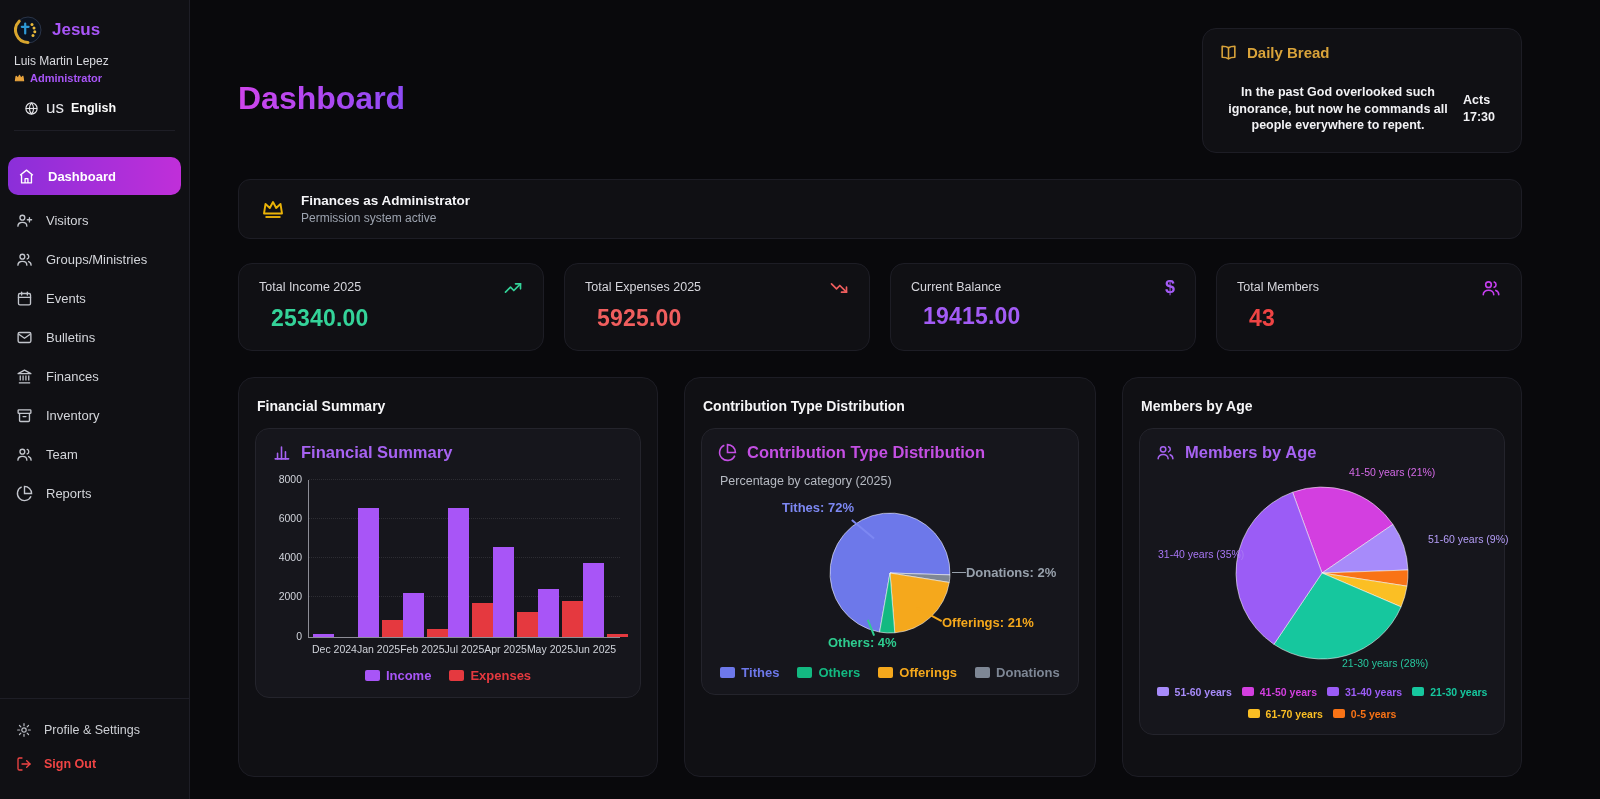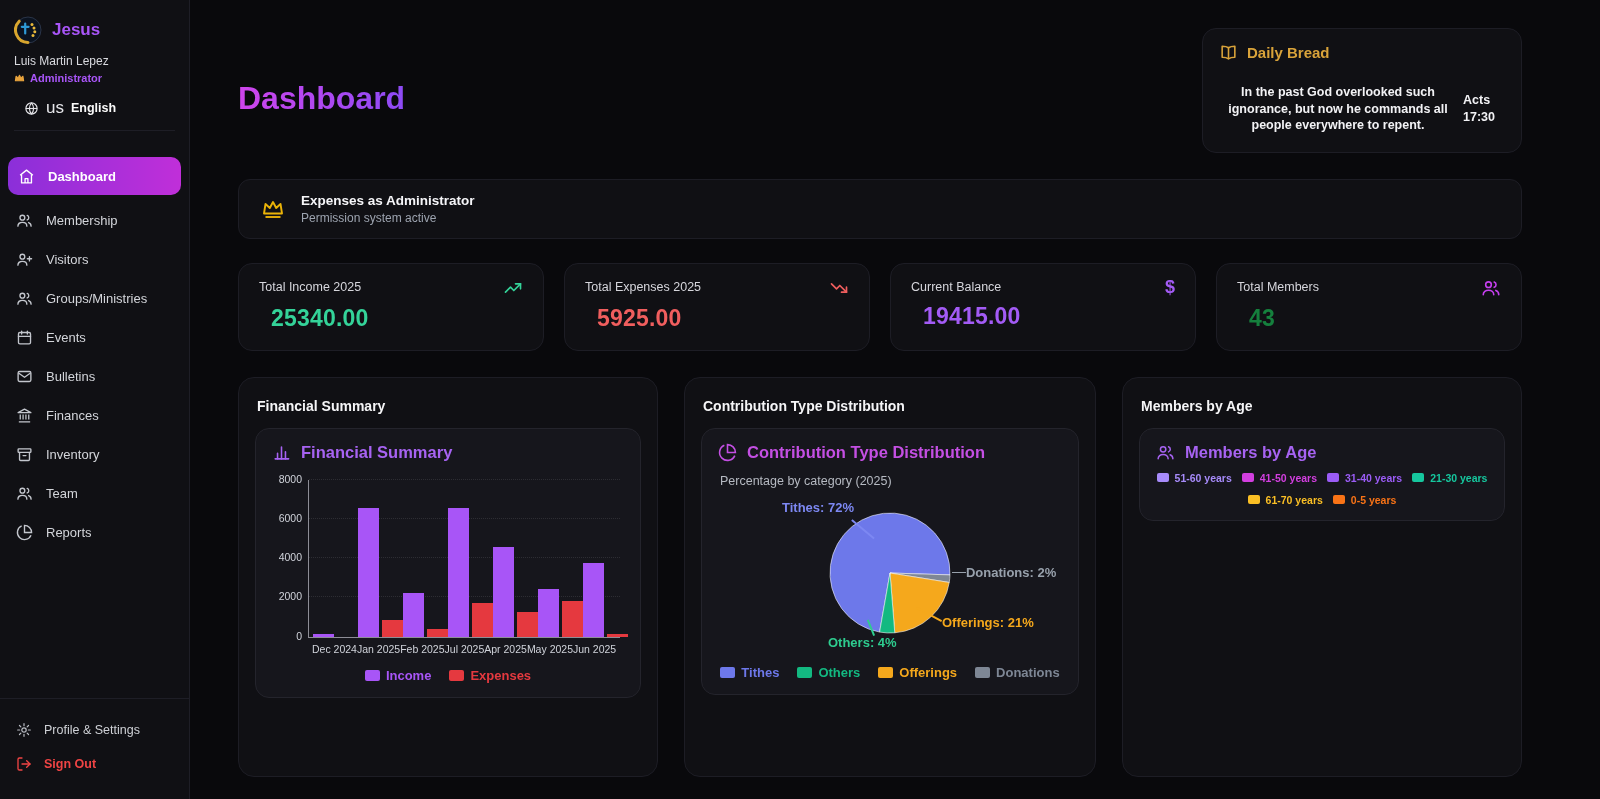--- a/index.html
+++ b/index.html
@@ -191,31 +191,20 @@
             <path d="M10 21v-6h4v6"></path>
           </svg>
       </span>
       <span>Dashboard</span>
     </div>
     <div class="nav-item">
       <span class="ni-icon">
         <svg width="17" height="17" viewBox="0 0 24 24" fill="none" stroke="currentColor" stroke-width="1.9" stroke-linecap="round">
             <circle cx="9" cy="8" r="3.4"></circle>
             <path d="M2.7 20c0-3.4 2.9-5.4 6.3-5.4s6.3 2 6.3 5.4"></path>
-            <path d="M15.8 4.8a3.4 3.4 0 0 1 0 6.4"></path>
-            <path d="M17.8 14.9c2.1.8 3.5 2.5 3.5 5.1"></path>
-          </svg>
-      </span>
-      <span>Membership</span>
-    </div>
-    <div class="nav-item">
-      <span class="ni-icon">
-        <svg width="17" height="17" viewBox="0 0 24 24" fill="none" stroke="currentColor" stroke-width="1.9" stroke-linecap="round">
-            <circle cx="9" cy="8" r="3.4"></circle>
-            <path d="M2.7 20c0-3.4 2.9-5.4 6.3-5.4s6.3 2 6.3 5.4"></path>
             <path d="M19 8v6M16 11h6"></path>
           </svg>
       </span>
       <span>Visitors</span>
     </div>
     <div class="nav-item">
       <span class="ni-icon">
         <svg width="17" height="17" viewBox="0 0 24 24" fill="none" stroke="currentColor" stroke-width="1.9" stroke-linecap="round">
             <circle cx="9" cy="8" r="3.4"></circle>
             <path d="M2.7 20c0-3.4 2.9-5.4 6.3-5.4s6.3 2 6.3 5.4"></path>
@@ -331,21 +320,21 @@
   </div>
 
   <div class="banner">
     <span class="crown">
       <svg width="24" height="24" viewBox="0 0 24 24" fill="none" stroke="currentColor" stroke-width="1.9" stroke-linejoin="round">
           <path d="M3 16.5 4.5 7l4.3 4 3.2-6 3.2 6 4.3-4L21 16.5Z"></path>
           <path d="M4.5 20h15"></path>
         </svg>
     </span>
     <div>
-      <div class="banner-title">Expenses as Administrator</div>
+      <div class="banner-title">Finances as Administrator</div>
       <div class="banner-sub">Permission system active</div>
     </div>
   </div>
 
   <div class="stats-grid">
     <div class="stat-card">
       <div class="stat-top">
         <span class="stat-label">Total Income 2025</span>
         <span class="stat-icon" style="color: rgb(52, 211, 153);">
           <svg width="20" height="20" viewBox="0 0 24 24" fill="none" stroke="currentColor" stroke-width="2" stroke-linecap="round" stroke-linejoin="round">
@@ -380,21 +369,21 @@
         <span class="stat-label">Total Members</span>
         <span class="stat-icon" style="color: rgb(198, 63, 240);">
           <svg width="20" height="20" viewBox="0 0 24 24" fill="none" stroke="currentColor" stroke-width="1.9" stroke-linecap="round">
               <circle cx="9" cy="8" r="3.4"></circle>
               <path d="M2.7 20c0-3.4 2.9-5.4 6.3-5.4s6.3 2 6.3 5.4"></path>
               <path d="M15.8 4.8a3.4 3.4 0 0 1 0 6.4"></path>
               <path d="M17.8 14.9c2.1.8 3.5 2.5 3.5 5.1"></path>
             </svg>
         </span>
       </div>
-      <div class="stat-value" style="color: #15803d;">43</div>
+      <div class="stat-value" style="color: #ef4444;">43</div>
     </div>
   </div>
 
   <div class="charts-grid">
 
     <div class="chart-card">
       <div class="chart-outer-title">Financial Summary</div>
       <div class="chart-panel">
         <div class="panel-title-row">
           <span>
@@ -529,20 +518,36 @@
           <span>
             <svg width="19" height="19" viewBox="0 0 24 24" fill="none" stroke="#a763f2" stroke-width="1.9" stroke-linecap="round">
                 <circle cx="9" cy="8" r="3.4"></circle>
                 <path d="M2.7 20c0-3.4 2.9-5.4 6.3-5.4s6.3 2 6.3 5.4"></path>
                 <path d="M15.8 4.8a3.4 3.4 0 0 1 0 6.4"></path>
                 <path d="M17.8 14.9c2.1.8 3.5 2.5 3.5 5.1"></path>
               </svg>
           </span>
           <span class="panel-title t-purple">Members by Age</span>
         </div>
+        <div class="pie-stage stage-members">
+          <div class="pie-svg">
+              <svg width="174" height="174" viewBox="0 0 174 174">
+                <path d="M87,87 L57.59,6.19 A86,86 0 0 1 157.96,38.41 Z" fill="#d33fe0" stroke="rgba(255,255,255,0.55)" stroke-width="1" stroke-linejoin="round"></path>
+                <path d="M87,87 L157.96,38.41 A86,86 0 0 1 172.95,84.00 Z" fill="#a78bfa" stroke="rgba(255,255,255,0.55)" stroke-width="1" stroke-linejoin="round"></path>
+                <path d="M87,87 L172.95,84.00 A86,86 0 0 1 171.99,100.16 Z" fill="#f97316" stroke="rgba(255,255,255,0.55)" stroke-width="1" stroke-linejoin="round"></path>
+                <path d="M87,87 L171.99,100.16 A86,86 0 0 1 166.05,120.88 Z" fill="#fbbf24" stroke="rgba(255,255,255,0.55)" stroke-width="1" stroke-linejoin="round"></path>
+                <path d="M87,87 L166.05,120.88 A86,86 0 0 1 38.91,158.30 Z" fill="#16c79e" stroke="rgba(255,255,255,0.55)" stroke-width="1" stroke-linejoin="round"></path>
+                <path d="M87,87 L38.91,158.30 A86,86 0 0 1 57.59,6.19 Z" fill="#9b5cf6" stroke="rgba(255,255,255,0.55)" stroke-width="1" stroke-linejoin="round"></path>
+              </svg>
+            </div>
+          <span class="ann ann-m0" style="color: rgb(213, 106, 232);">41-50 years (21%)</span>
+          <span class="ann ann-m1" style="color: rgb(180, 157, 247);">51-60 years (9%)</span>
+          <span class="ann ann-m2" style="color: rgb(168, 119, 245);">31-40 years (35%)</span>
+          <span class="ann ann-m3" style="color: rgb(39, 199, 158);">21-30 years (28%)</span>
+        </div>
         <div class="legend small">
             <div class="legend-item">
               <span class="legend-swatch" style="background: rgb(167, 139, 250);"></span>
               <span class="legend-label" style="color: rgb(167, 139, 250);">51-60 years</span>
             </div>
             <div class="legend-item">
               <span class="legend-swatch" style="background: rgb(211, 63, 224);"></span>
               <span class="legend-label" style="color: rgb(211, 63, 224);">41-50 years</span>
             </div>
             <div class="legend-item">

